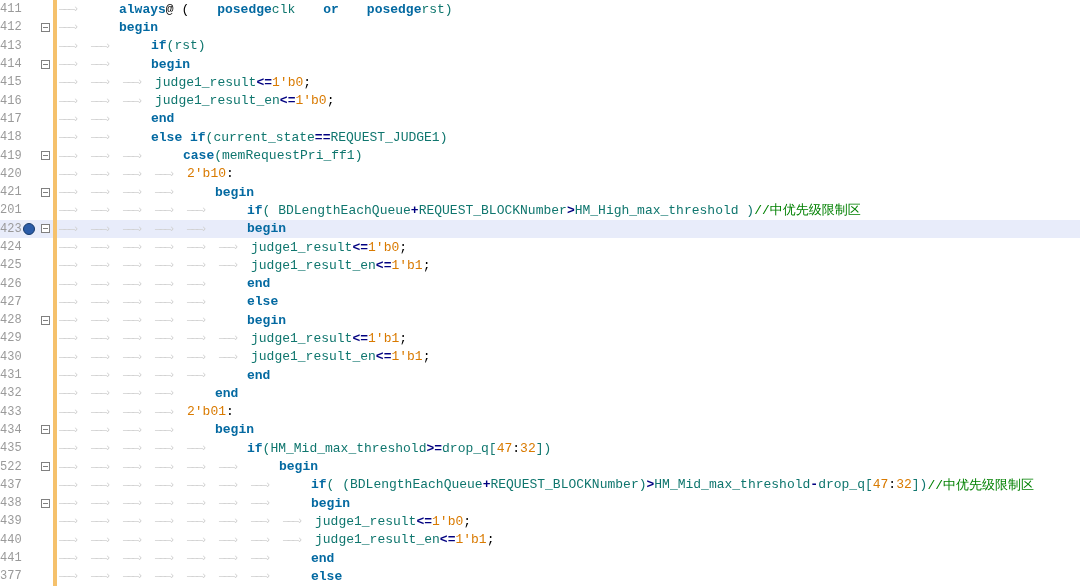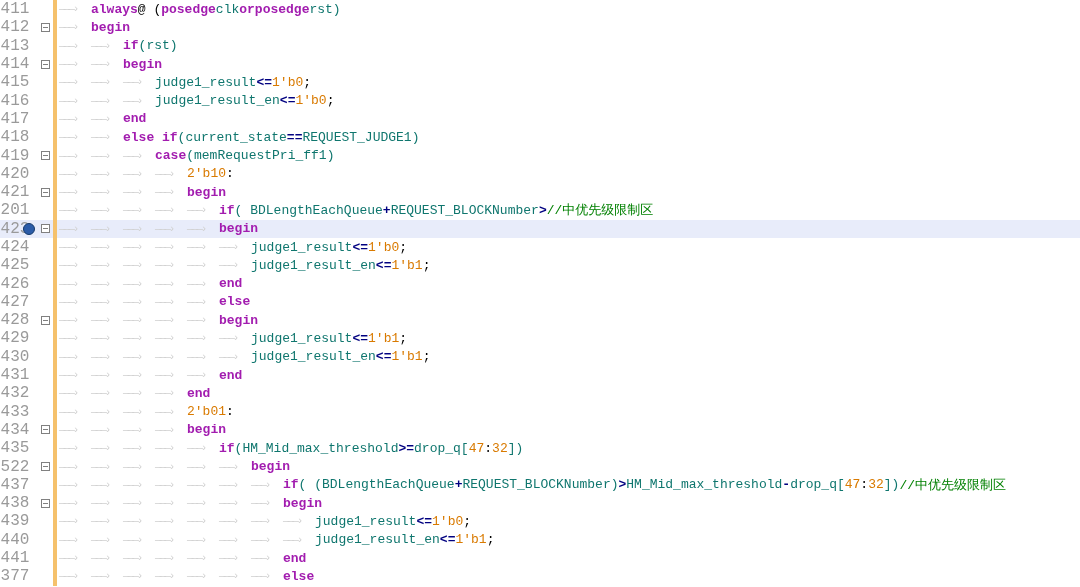--- a/index.html
+++ b/index.html
@@ -17,24 +17,24 @@
     height: 587px;
   }
   .line {
     display: flex;
     height: 18.3px;
     align-items: center;
   }
   .line.highlight { background: #e8ecfa; }
   .lineno {
     width: 38px;
-    text-align: center;
+    text-align: left;
     padding-right: 8px;
     color: #9a9a9a;
-    font-size: 16px;
+    font-size: 12px;
     user-select: none;
     flex-shrink: 0;
   }
   .foldgutter {
     width: 15px;
     display: flex;
     align-items: center;
     justify-content: center;
     flex-shrink: 0;
     position: relative;
@@ -62,21 +62,21 @@
     display: inline-flex;
     align-items: center;
     color: #d0d0d0;
     width: 32px;
   }
   .ind .arrow {
     color: #d0d0d0;
     font-size: 11px;
     letter-spacing: -2px;
   }
-  .kw   { color: #a21caf; font-weight: bold; }
+  .kw   { color: #0369a1; font-weight: bold; margin-left: 28px; }
   .op   { color: #000080; font-weight: bold; }
   .id   { color: #0f766e; }
   .num  { color: #d97a00; text-align: center; }
   .cmt  { color: #008000; }
   .punc { color: #000000; }
   .breakpoint {
     position: absolute;
     left: -15px;
     width: 12px; height: 12px;
     background: #2b5ca8;
@@ -302,20 +302,21 @@
           <span class="arrow">―――›</span>
         </span>
         <span class="ind">
           <span class="arrow">―――›</span>
         </span>
         <span class="kw">if</span>
         <span class="id">( BDLengthEachQueue </span>
         <span class="op">+</span>
         <span class="id"> REQUEST_BLOCKNumber </span>
         <span class="op">&gt;</span>
+        <span class="id"> HM_High_max_threshold )</span>
         <span class="cmt">//中优先级限制区</span>
       </div>
     </div>
     <div class="line highlight">
       <div class="lineno">423</div>
       <div class="foldgutter">
         <div class="breakpoint"></div>
         <div class="foldbox"></div>
       </div>
       <div class="changebar mod"></div>

